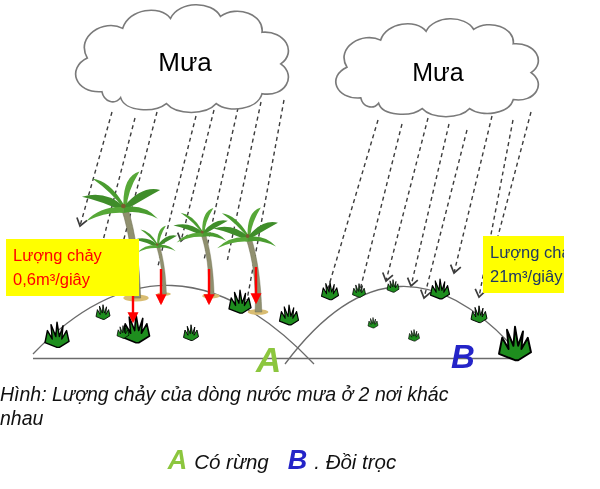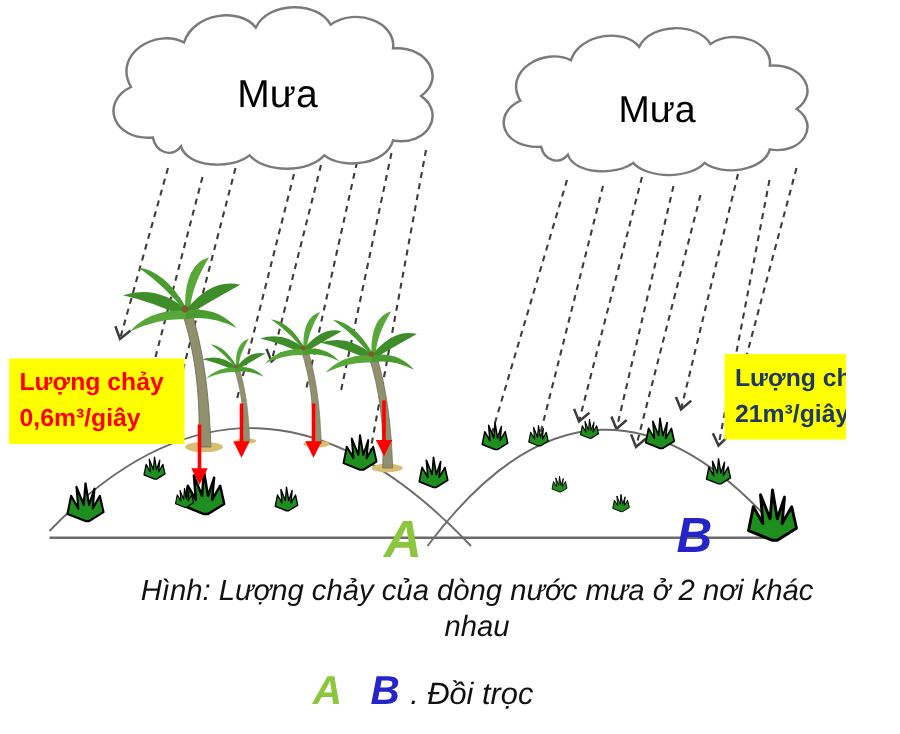--- a/index.html
+++ b/index.html
@@ -3,34 +3,34 @@
 <meta charset="utf-8">
 <style>
   html,body{margin:0;padding:0;background:#fff;}
   .stage{
     position:relative; width:564px; height:489px; background:#fff;
     font-family:"Liberation Sans", sans-serif; overflow:hidden;
   }
   .stage svg{position:absolute; left:0; top:0;}
   .flow-label{
     position:absolute; background:var(--highlight); white-space:pre-line;
-    font-size:16.5px; font-weight:700; line-height:1.45; padding:5px 7px 4px 7px;
+    font-size:16.5px; font-weight:400; line-height:1.45; padding:5px 23px 4px 7px;
   }
   .flow-label.left{left:6px; top:239px; width:103px; color:var(--flow-left);}
   .flow-label.right{left:483px; top:236px; width:100px; color:var(--flow-right);}
   .fall-note{
     position:absolute; left:265px; top:250px; white-space:pre-line;
     font-size:13.5px; color:#222; line-height:1.25;
   }
   .hill-letter{position:absolute; font-weight:bold; font-style:italic; line-height:1;}
   .hill-letter.a{left:256px; top:342px; font-size:35px; color:var(--green-a);}
   .hill-letter.b{left:451px; top:340px; font-size:33px; color:var(--blue-b);}
   .caption{
-    position:absolute; left:0; top:383px; width:100%; text-align:center;
-    white-space:pre-line; font-style:italic; font-size:19.5px; color:#111; line-height:1.22;margin-left:36px;
+    position:absolute; left:0; top:383px; width:100%; 
+    white-space:pre-line; font-style:italic; font-size:19.5px; color:#111; line-height:1.22;
   }
   .legend{
     position:absolute; left:0; top:447px; width:100%;
     display:flex; justify-content:center; align-items:baseline; gap:7px;
     font-style:italic; color:#111;
   }
   .legend .key{font-weight:bold; font-size:27px; line-height:1;}
   .legend .key.a{color:var(--green-a);}
   .legend .key.b{color:var(--blue-b); margin-left:12px;}
   .legend .txt{font-size:20.5px;}
@@ -146,16 +146,17 @@
 
 
   <div class="hill-letter a">A</div>
   <div class="hill-letter b">B</div>
 
   <div class="caption">Hình: Lượng chảy của dòng nước mưa ở 2 nơi khác
 nhau</div>
 
   <div class="legend">
     <span class="key a">A</span>
+    <span class="txt">Có rừng</span>
     <span class="key b">B</span>
     <span class="txt">. Đồi trọc</span>
   </div>
 </div>
 
 </body></html>

